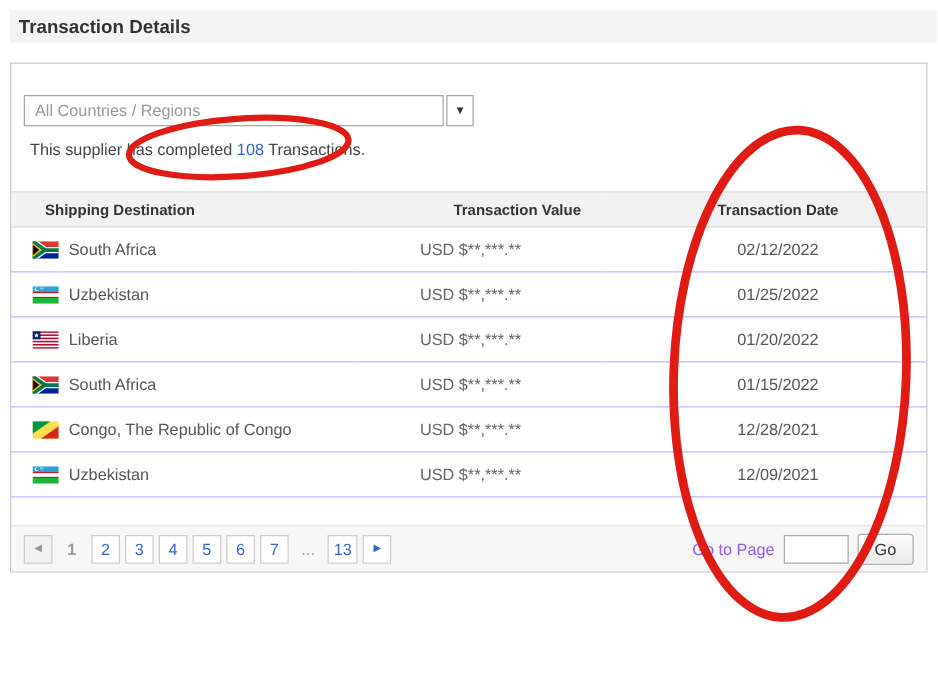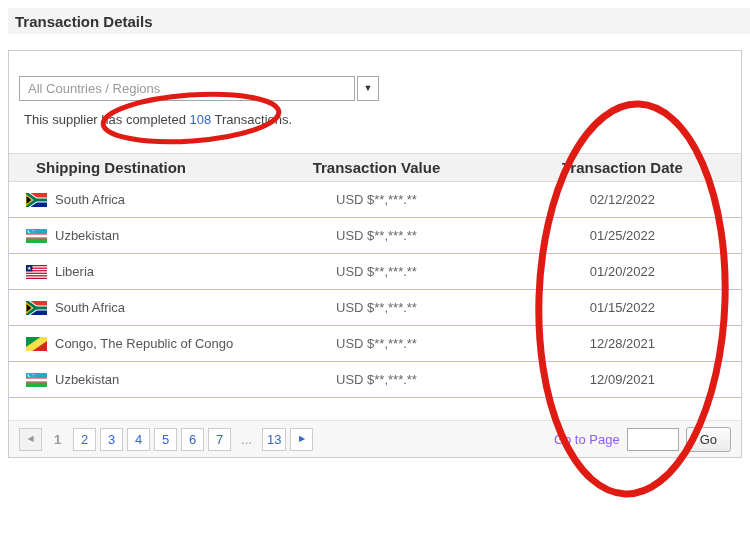--- a/index.html
+++ b/index.html
@@ -28,24 +28,24 @@
   }
   .dd-btn .chev { font-size:9px; color:#333; line-height:1; }
 
   .summary { margin:11px 0 0 5px; color:#444; }
   .summary .count { color:#3366cc; text-decoration:none; cursor:pointer; }
 
   table.tx { width:100%; border-collapse:collapse; margin-top:26px; font-size:13px; }
   col.c1 { width:38%; } col.c2 { width:27%; } col.c3 { width:35%; }
   thead th {
     background:#f2f2f2; height:28px; border-top:1px solid #dcdcdc; border-bottom:1px solid #dcdcdc;
-    font-weight:bold; color:#333; font-size:15px;
+    font-weight:bold; color:#333; font-size:12px;
   }
   th.h-country { text-align:left; padding-left:27px; }
-  th.h-value { text-align:center; padding-right:20px; }
+  th.h-value { text-align:right; padding-right:20px; }
   th.h-date { text-align:center; padding-left:20px; }
   tbody td { height:36px; border-bottom:1px solid #c4b5fd; }
   td.td-country { padding-left:17px; color:#555; }
   .cell-country { display:flex; align-items:center; }
   .flag { width:21px; height:14px; display:inline-flex; margin-right:8px; flex:0 0 auto; }
   .flag svg { width:21px; height:14px; display:block; }
   td.td-value { text-align:center; padding-right:20px; color:#666; }
   td.td-date { text-align:center; padding-left:20px; color:#555; }
 
   .spacer { height:22px; }

